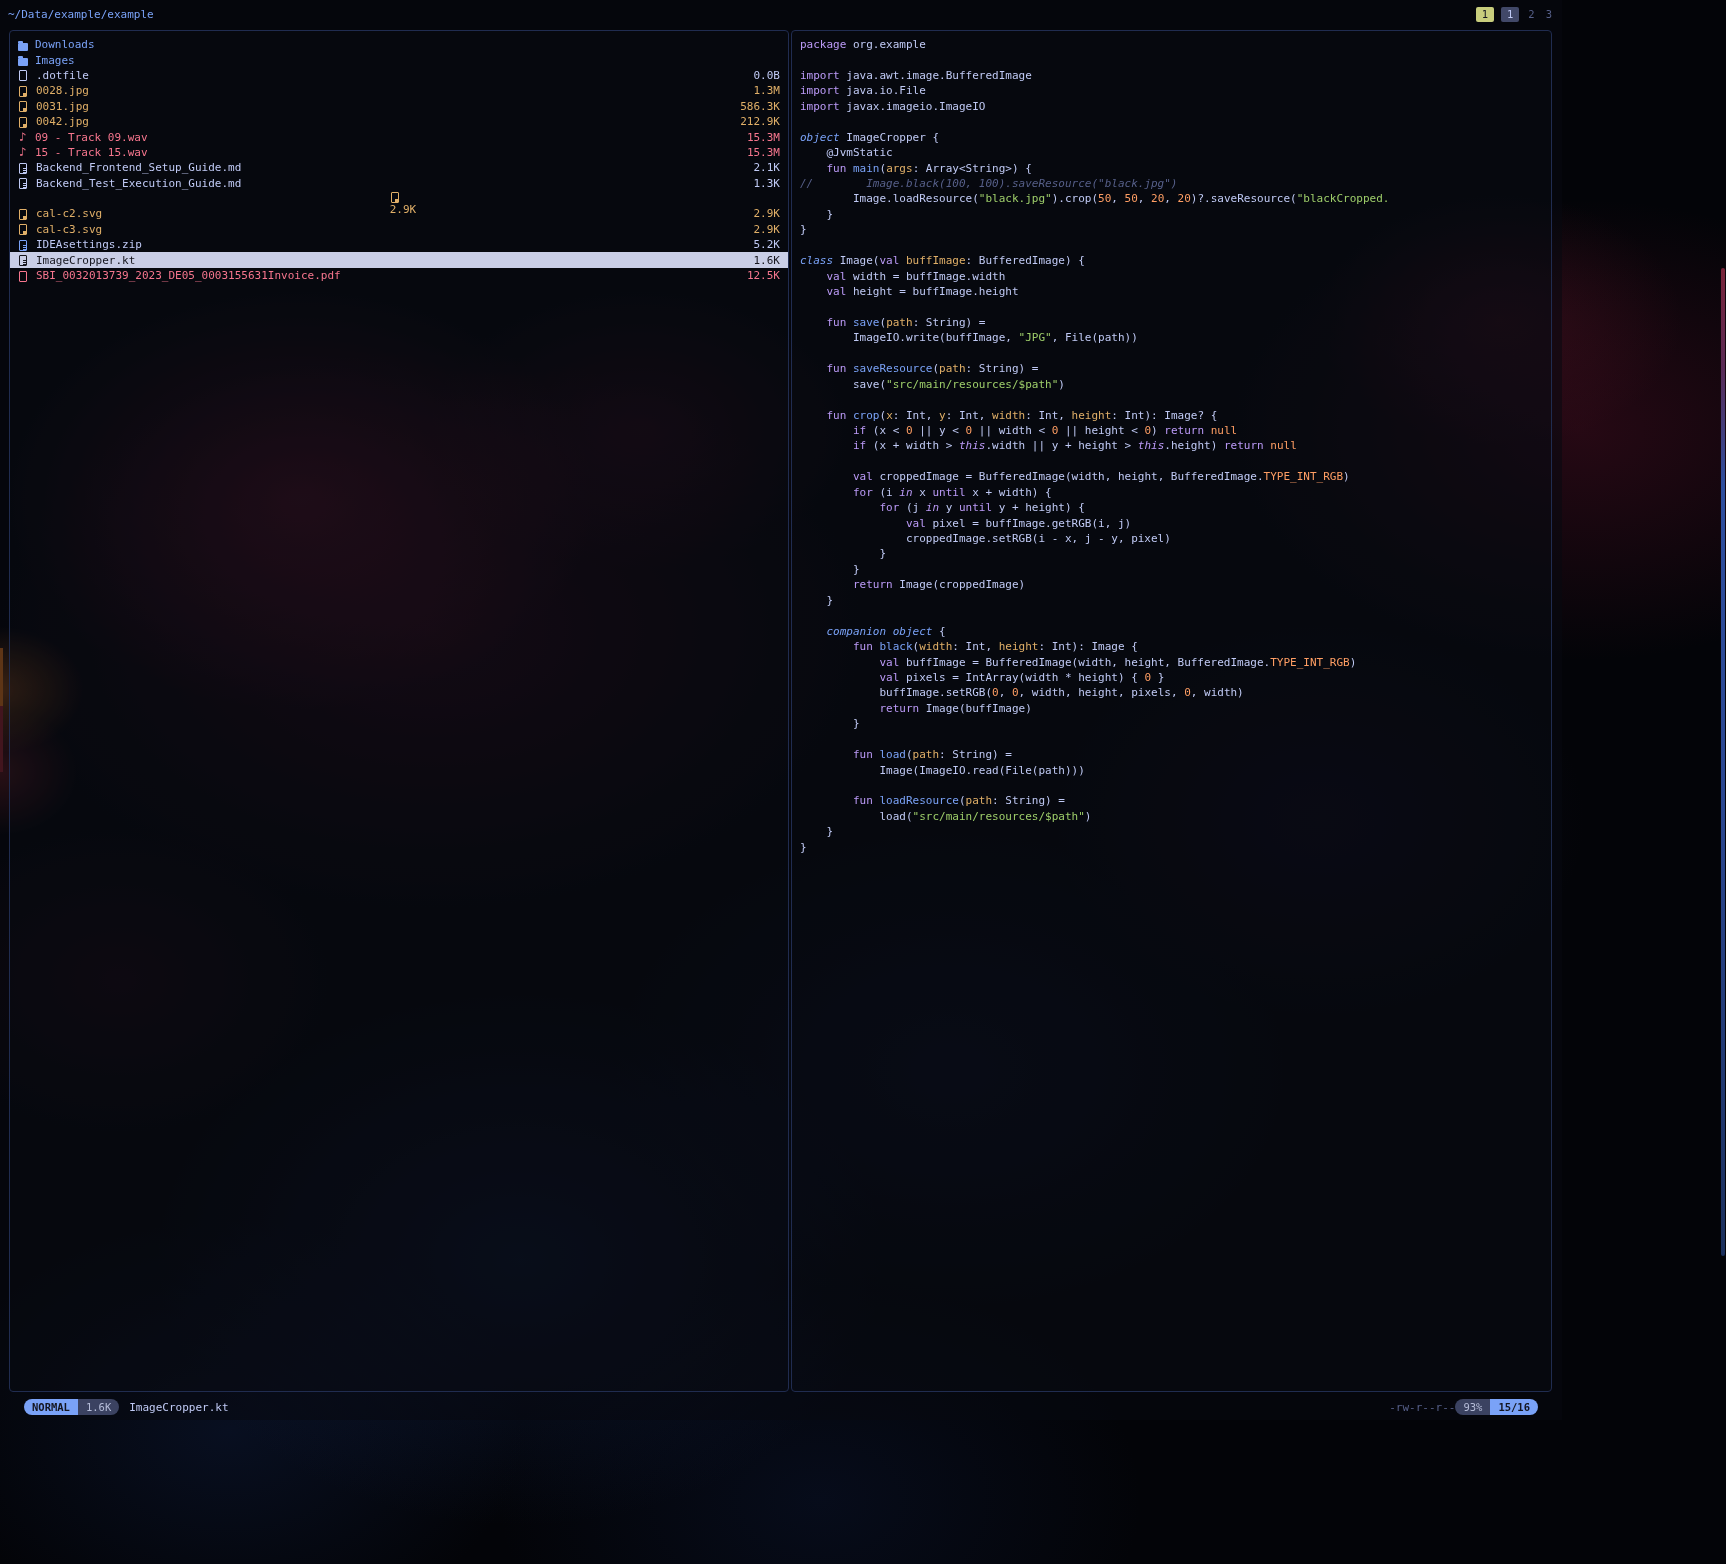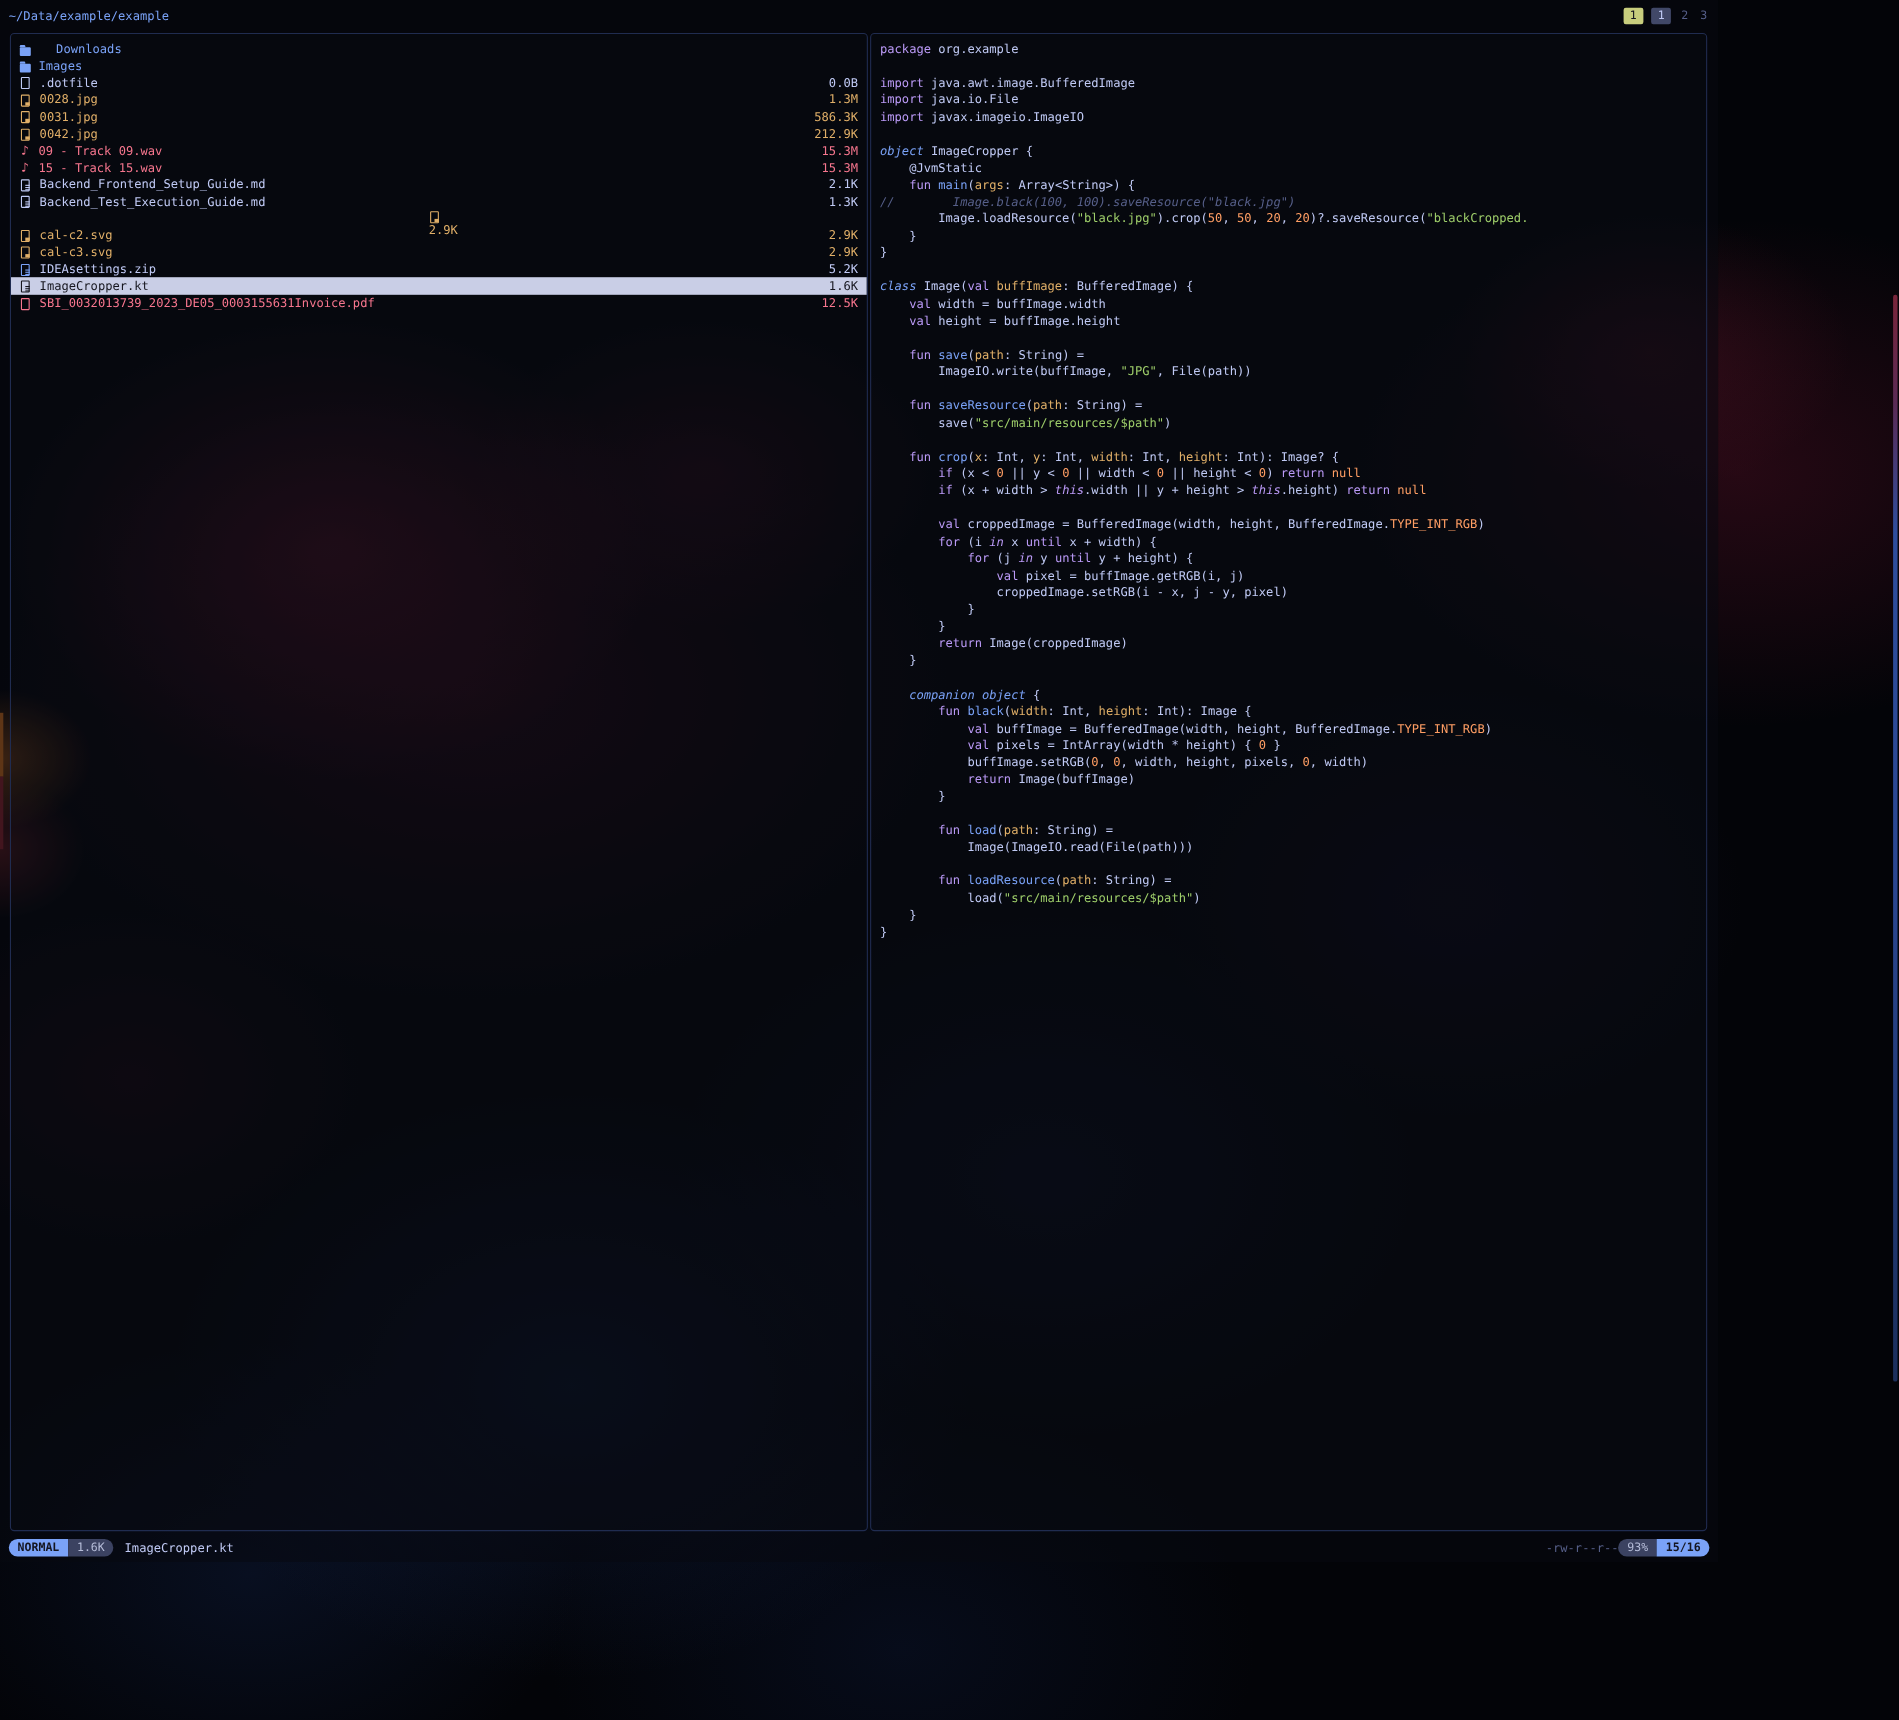--- a/index.html
+++ b/index.html
@@ -104,21 +104,21 @@
   .tk-fn{color:#7aa2f7}
   .tk-par{color:#e0af68}
   .tk-str{color:#9ece6a}
   .tk-num{color:#ff9e64}
   .tk-cmt{color:#565f89;font-style:italic}
   .tk-ann{color:#c0caf5}
 
   
   .statusbar{
     position:absolute;left:0;right:0;bottom:0;height:26px;
-    display:flex;align-items:center;padding:0 8px;box-sizing:border-box;font-size:11px;
+    display:flex;align-items:center;padding:0 24px;box-sizing:border-box;font-size:11px;
   }
   .chip{padding:1px 8px;font-size:10.5px;line-height:14px}
   .chip-mode{background:#7aa2f7;color:#14151f;border-radius:8px 0 0 8px;font-weight:bold}
   .chip-size{background:#3b4261;color:#b6bdd9;border-radius:0 8px 8px 0}
   .filename{margin-left:10px;color:#c0caf5}
   .sb-right{margin-left:auto;display:flex;align-items:center}
   .perms{color:#565f89;}
   .chip-progress{background:#3b4261;color:#b6bdd9;border-radius:8px 0 0 8px}
   .chip-pos{background:#7aa2f7;color:#14151f;border-radius:0 8px 8px 0;font-weight:bold}
 </style>
@@ -138,21 +138,21 @@
         <span class="tab tab-count">1</span>
         <span class="tab tab-active">1</span>
         <span class="tab tab-inactive">2</span>
         <span class="tab tab-inactive">3</span>
       </span>
   </div>
 
   <div class="panes">
     <div class="pane pane-files">
       <div class="pane-inner" id="file-list">
-          <div class="row" style="color: rgb(122, 162, 247); gap: 16px;"><span class="ic ic-folder"></span><span class="fname">Downloads</span><span class="fsize"></span></div>
+          <div class="row" style="color: rgb(122, 162, 247);"><span class="ic ic-folder"></span><span class="fname">Downloads</span><span class="fsize"></span></div>
           <div class="row" style="color: rgb(122, 162, 247);"><span class="ic ic-folder"></span><span class="fname">Images</span><span class="fsize"></span></div>
           <div class="row" style="color: rgb(192, 202, 245);"><span class="ic ic-doc"></span><span class="fname">.dotfile</span><span class="fsize">0.0B</span></div>
           <div class="row" style="color: rgb(224, 175, 104);"><span class="ic ic-image"></span><span class="fname">0028.jpg</span><span class="fsize">1.3M</span></div>
           <div class="row" style="color: rgb(224, 175, 104);"><span class="ic ic-image"></span><span class="fname">0031.jpg</span><span class="fsize">586.3K</span></div>
           <div class="row" style="color: rgb(224, 175, 104);"><span class="ic ic-image"></span><span class="fname">0042.jpg</span><span class="fsize">212.9K</span></div>
           <div class="row" style="color: rgb(247, 118, 142);"><span class="ic ic-audio"></span><span class="fname">09 - Track 09.wav</span><span class="fsize">15.3M</span></div>
           <div class="row" style="color: rgb(247, 118, 142);"><span class="ic ic-audio"></span><span class="fname">15 - Track 15.wav</span><span class="fsize">15.3M</span></div>
           <div class="row" style="color: rgb(192, 202, 245);"><span class="ic ic-md"></span><span class="fname">Backend_Frontend_Setup_Guide.md</span><span class="fsize">2.1K</span></div>
           <div class="row" style="color: rgb(192, 202, 245);"><span class="ic ic-md"></span><span class="fname">Backend_Test_Execution_Guide.md</span><span class="fsize">1.3K</span></div>
           <div class="row" style="color: rgb(224, 175, 104); flex-direction: column;"><span class="ic ic-image"></span><span class="fname">cal-c1.svg</span><span class="fsize">2.9K</span></div>

